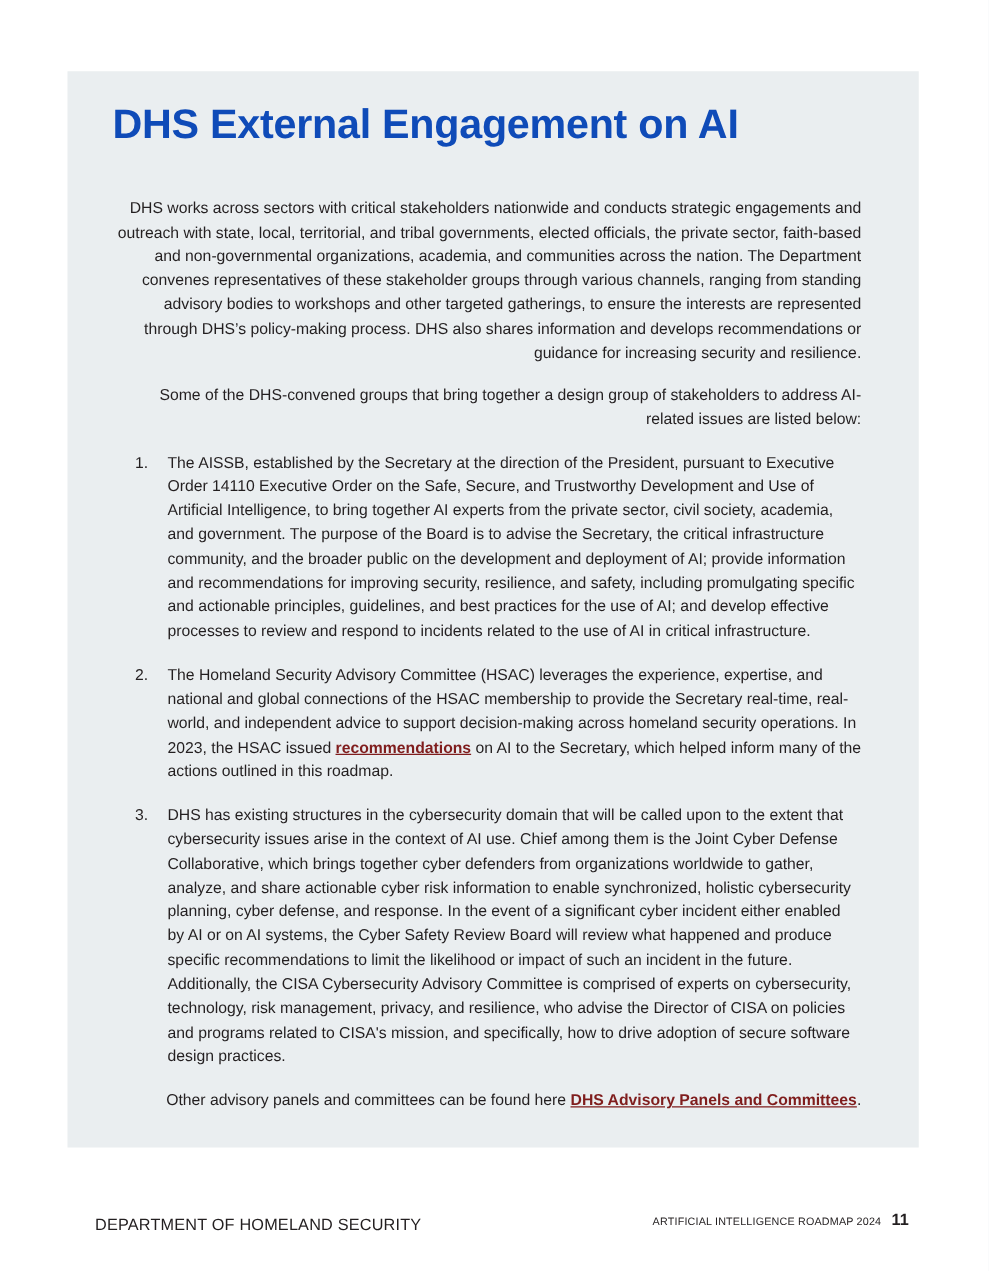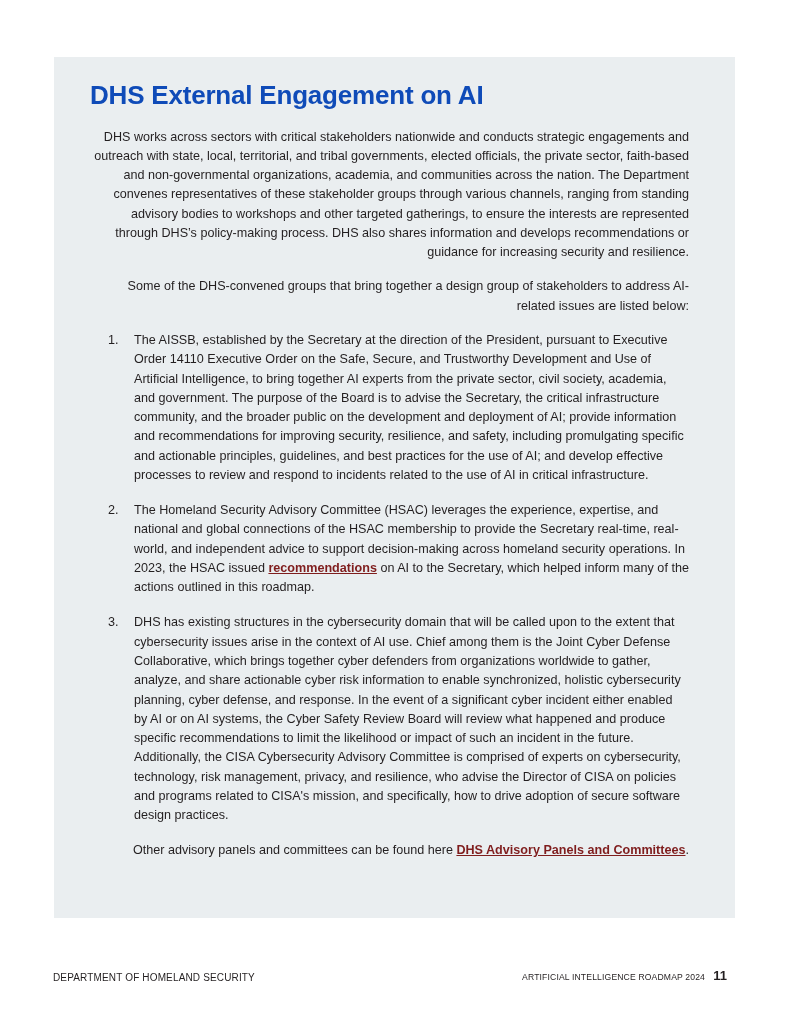--- a/index.html
+++ b/index.html
@@ -23,25 +23,25 @@
     position: absolute;
     left: 54px;
     top: 57px;
     width: 681px;
     height: 861px;
     background: #eaeef0;
     box-sizing: border-box;
     padding: 24px 40px 0 18px;
   }
   .page-title {
-    font-size: 26px;
+    font-size: 33px;
     font-weight: bold;
     color: #0f4bb8;
     letter-spacing: -0.2px;
-    margin: 0 0 18px 0;
+    margin: 0 0 40px 0;
     padding-left: 18px;
     line-height: 1.1;
   }
   .body-text {
     font-size: 12.6px;
     line-height: 1.53;
     color: #231f20;
     margin: 0 0 15px 0;
     padding-left: 18px;
     padding-right: 6px;
@@ -76,23 +76,23 @@
   }
   .footer {
     position: absolute;
     left: 0;
     top: 968px;
     width: 791px;
     height: 30px;
   }
   .footer-left {
     position: absolute;
-    left: 53px;
+    left: 76px;
     top: 4px;
-    font-size: 10px;
+    font-size: 13px;
     letter-spacing: 0.15px;
     color: #231f20;
     text-transform: uppercase;
   }
   .footer-right {
     position: absolute;
     right: 86px;
     top: 4px;
     font-size: 8.6px;
     letter-spacing: 0.15px;

